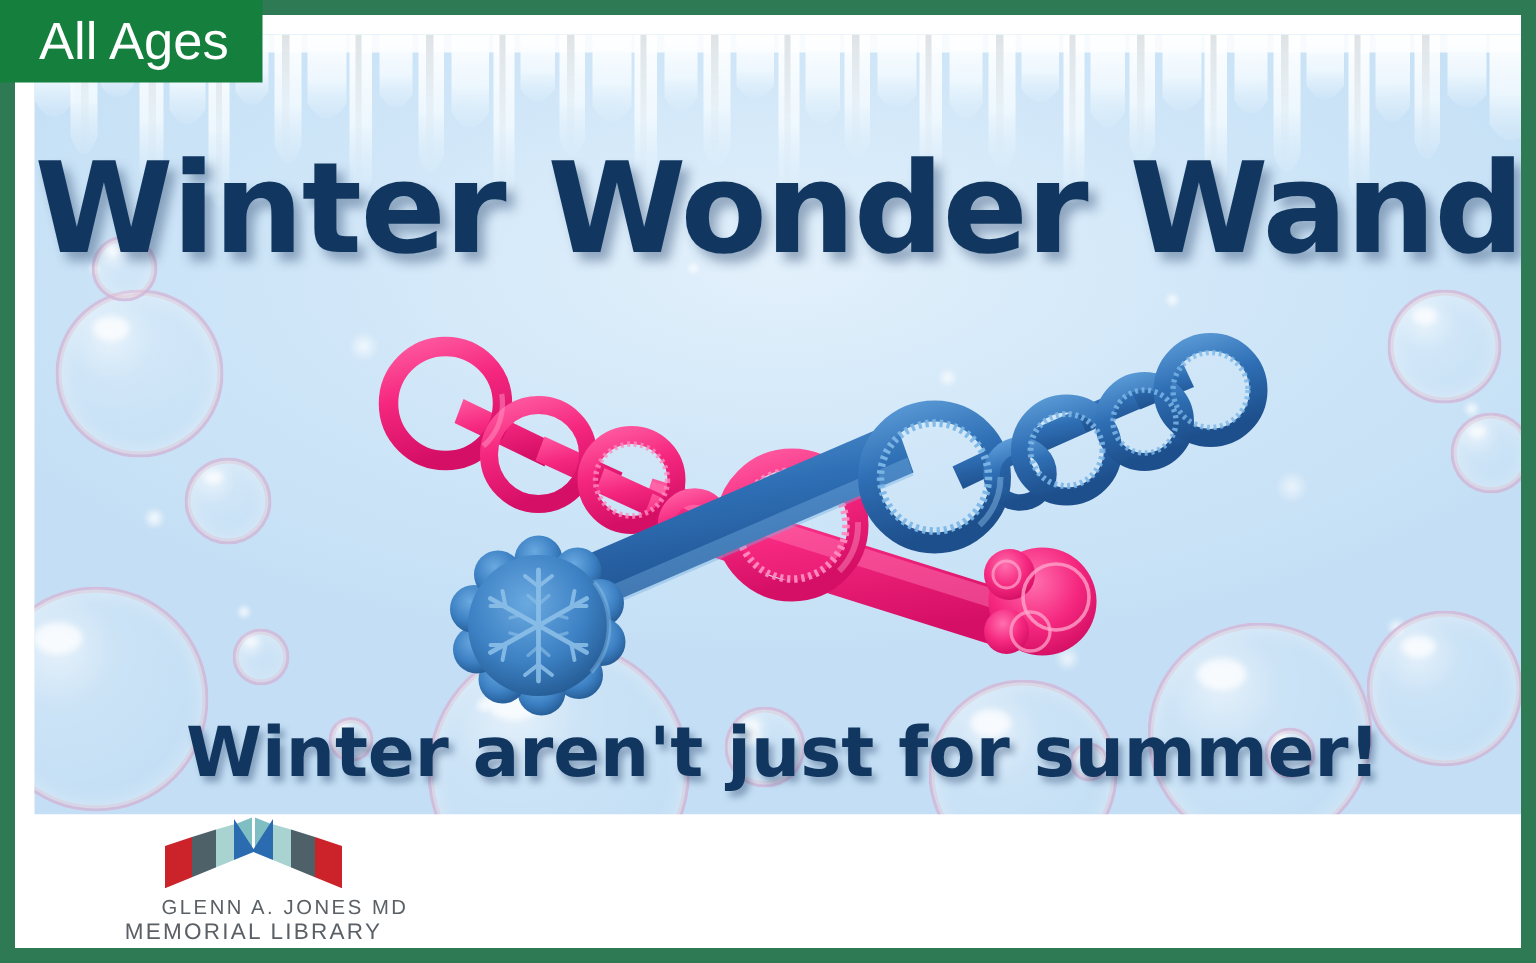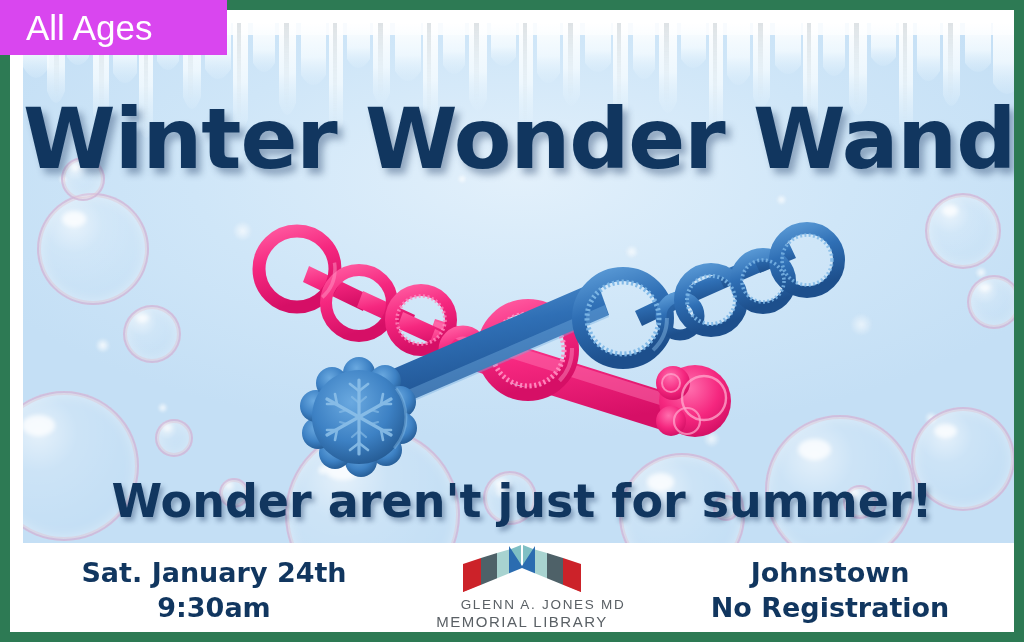--- a/index.html
+++ b/index.html
@@ -143,23 +143,23 @@
     color: #11365f;
     text-shadow: 3px 4px 5px rgba(40,70,110,.42);
     white-space: nowrap;
   }
 
   
   .badge {
     position: absolute;
     left: 0;
     top: 0;
-    width: 227px;
+    width: 175px;
     height: 55px;
-    background: #d946ef;
+    background: #15803d;
     color: #ffffff;
     font-size: 35px;
     line-height: 55px;
     padding-left: 26px;
     box-sizing: border-box;
     z-index: 40;
     white-space: nowrap;
   }
 
   
@@ -436,29 +436,25 @@
           <circle cx="600" cy="295" r="36" fill="none" stroke="#7cb6e6" stroke-width="5" stroke-dasharray="2.2 2.6" opacity=".95"></circle>
           <circle cx="688" cy="277" r="24" fill="none" stroke="#7cb6e6" stroke-width="4" stroke-dasharray="2 2.4" opacity=".9"></circle>
           <circle cx="740" cy="258" r="21" fill="none" stroke="#7cb6e6" stroke-width="3.6" stroke-dasharray="2 2.4" opacity=".85"></circle>
           <circle cx="784" cy="237" r="25" fill="none" stroke="#7cb6e6" stroke-width="3.6" stroke-dasharray="2 2.4" opacity=".8"></circle>
 
           <circle cx="600" cy="295" r="44" fill="none" stroke="#8fc2ea" stroke-width="4" opacity=".45" stroke-dasharray="64 240" stroke-dashoffset="28"></circle>
         </g>
       </svg>
 
       <div class="title">Winter Wonder Wands</div>
-      <div class="tagline">Wonder aren't just for summer!</div>
+      <div class="tagline">Winter aren't just for summer!</div>
     </div>
 
     <div class="footer">
 
-      <div class="foot-text foot-left">
-        <div>Sat. January 24th</div>
-        <div>9:30am</div>
-      </div>
 
       <div class="logo">
         <svg class="logo-mark" width="126" height="52" viewBox="0 0 126 52">
 
           <polygon points="4,20 22,14 22,48 4,48" fill="#cc2229"></polygon>
           <polygon points="22,14 38,9  38,48 22,48" fill="#4e6168"></polygon>
           <polygon points="38,9  52,5  52,48 38,48" fill="#a8d3d0"></polygon>
           <polygon points="52,5  62,1  62,48 52,48" fill="#7fbfc4"></polygon>
 
           <polygon points="64,1  74,5  74,48 64,48" fill="#7fbfc4"></polygon>
@@ -469,22 +465,18 @@
           <polygon points="50,2 63,22 76,2 76,48 50,48" fill="#2b6cb0"></polygon>
 
           <polygon points="63,26 126,50 126,52 0,52 0,50" fill="#ffffff"></polygon>
           <polygon points="63,24 124,49 2,49" fill="#ffffff"></polygon>
         </svg>
         <div class="logo-line1">GLENN A. JONES MD</div>
         <div class="logo-line2">MEMORIAL LIBRARY</div>
         <div class="logo-line3">JOHNSTOWN  ·  MILLIKEN</div>
       </div>
 
-      <div class="foot-text foot-right">
-        <div>Johnstown</div>
-        <div>No Registration</div>
-      </div>
     </div>
 
   </div>
 
   <div class="badge">All Ages</div>
 </div>
 
 </body></html>

